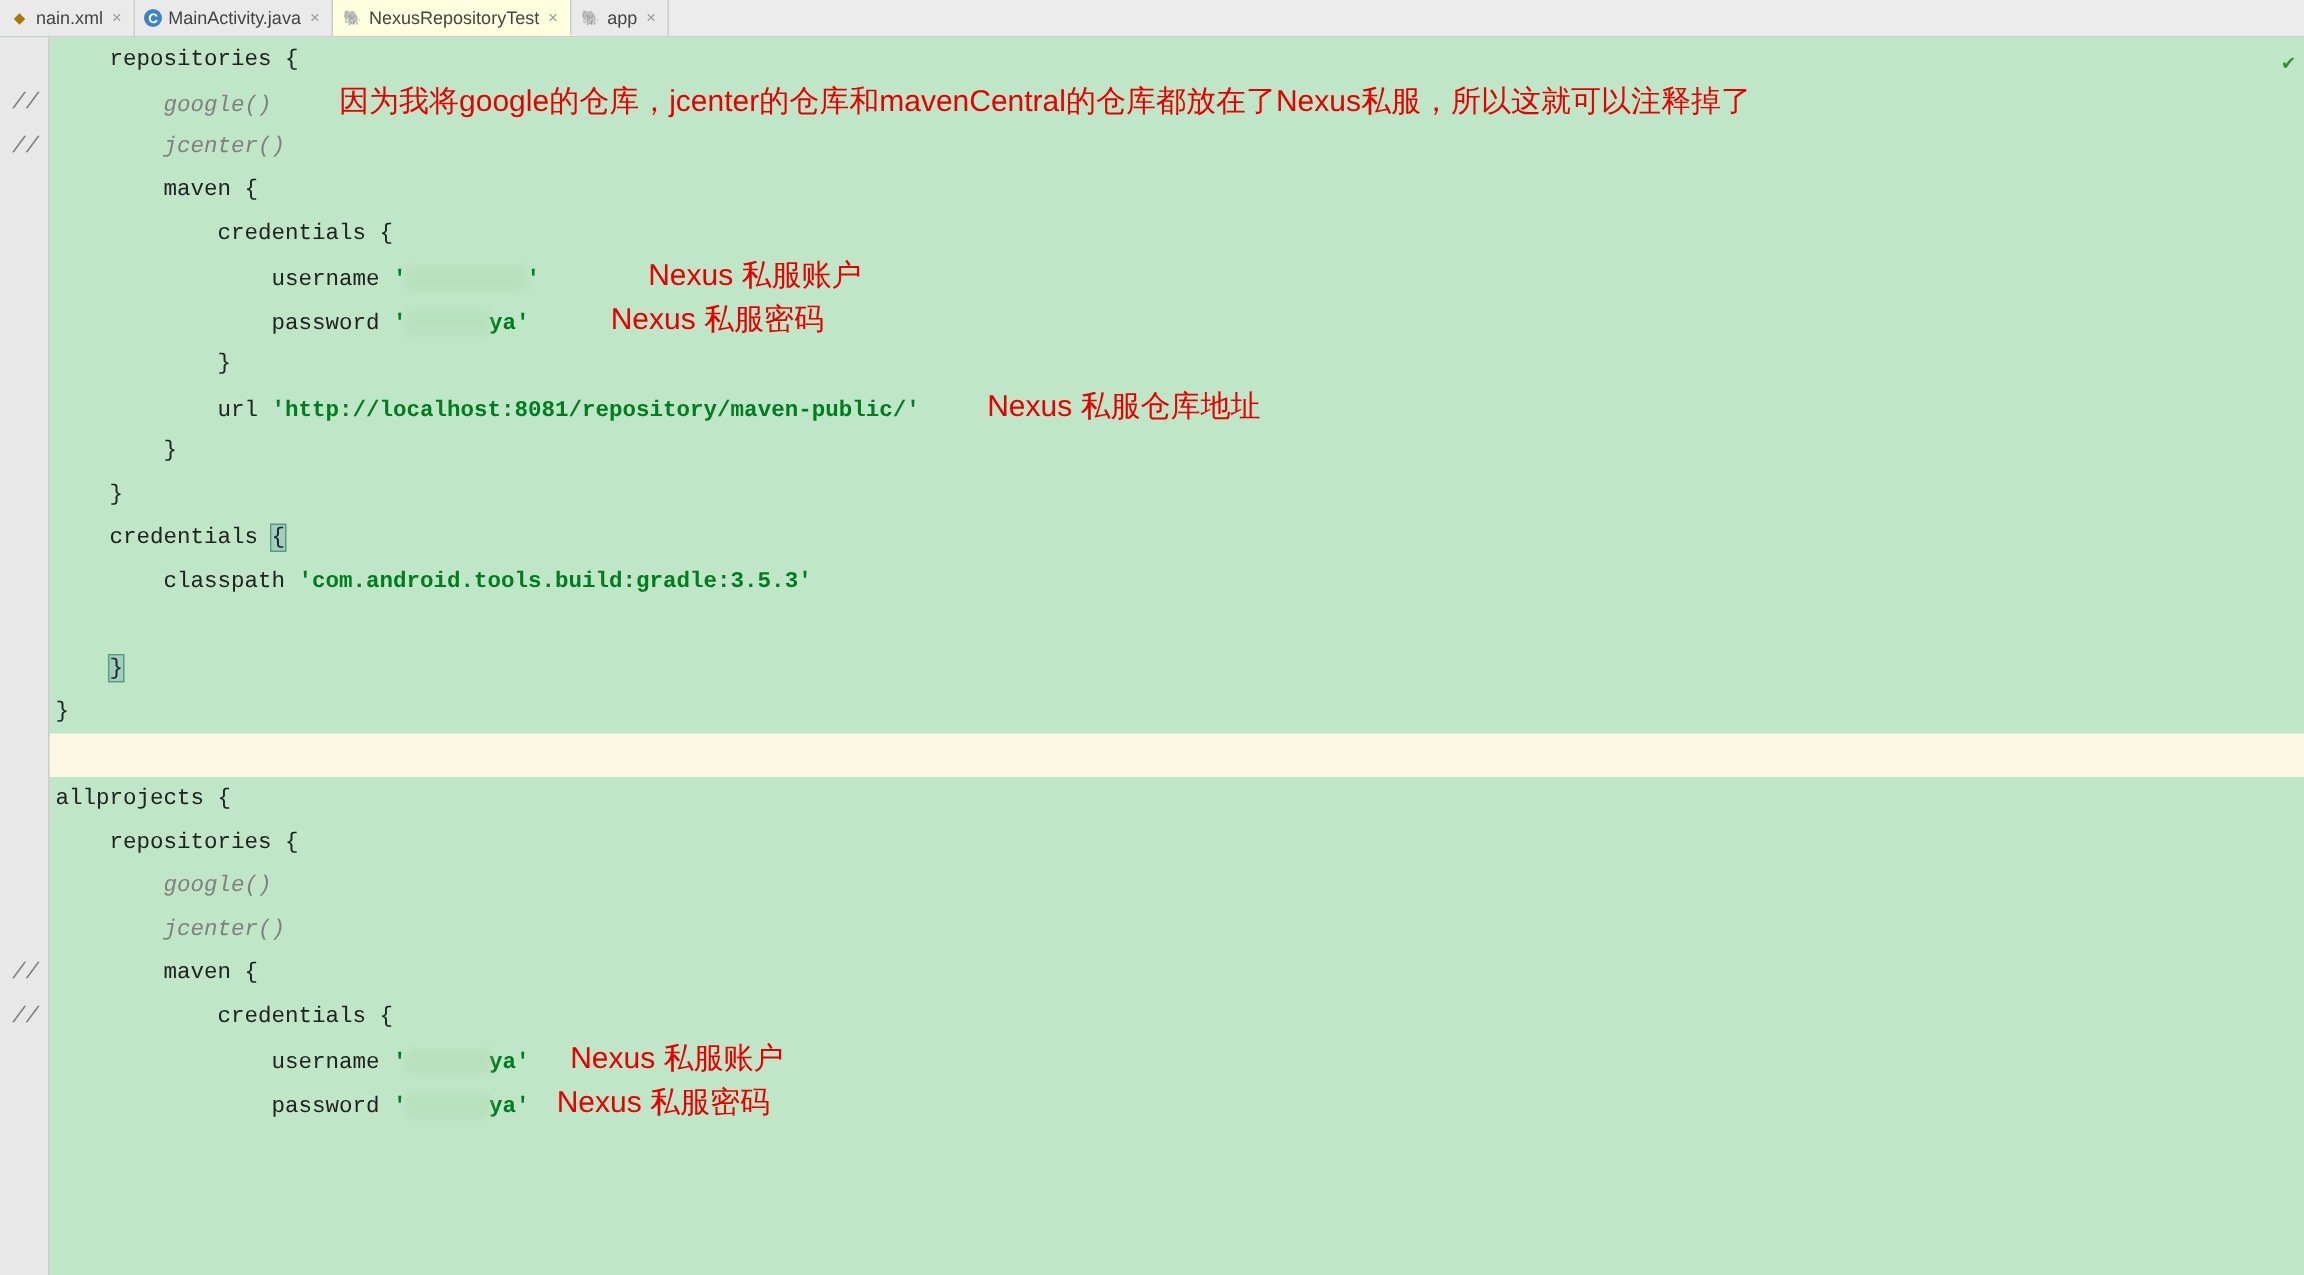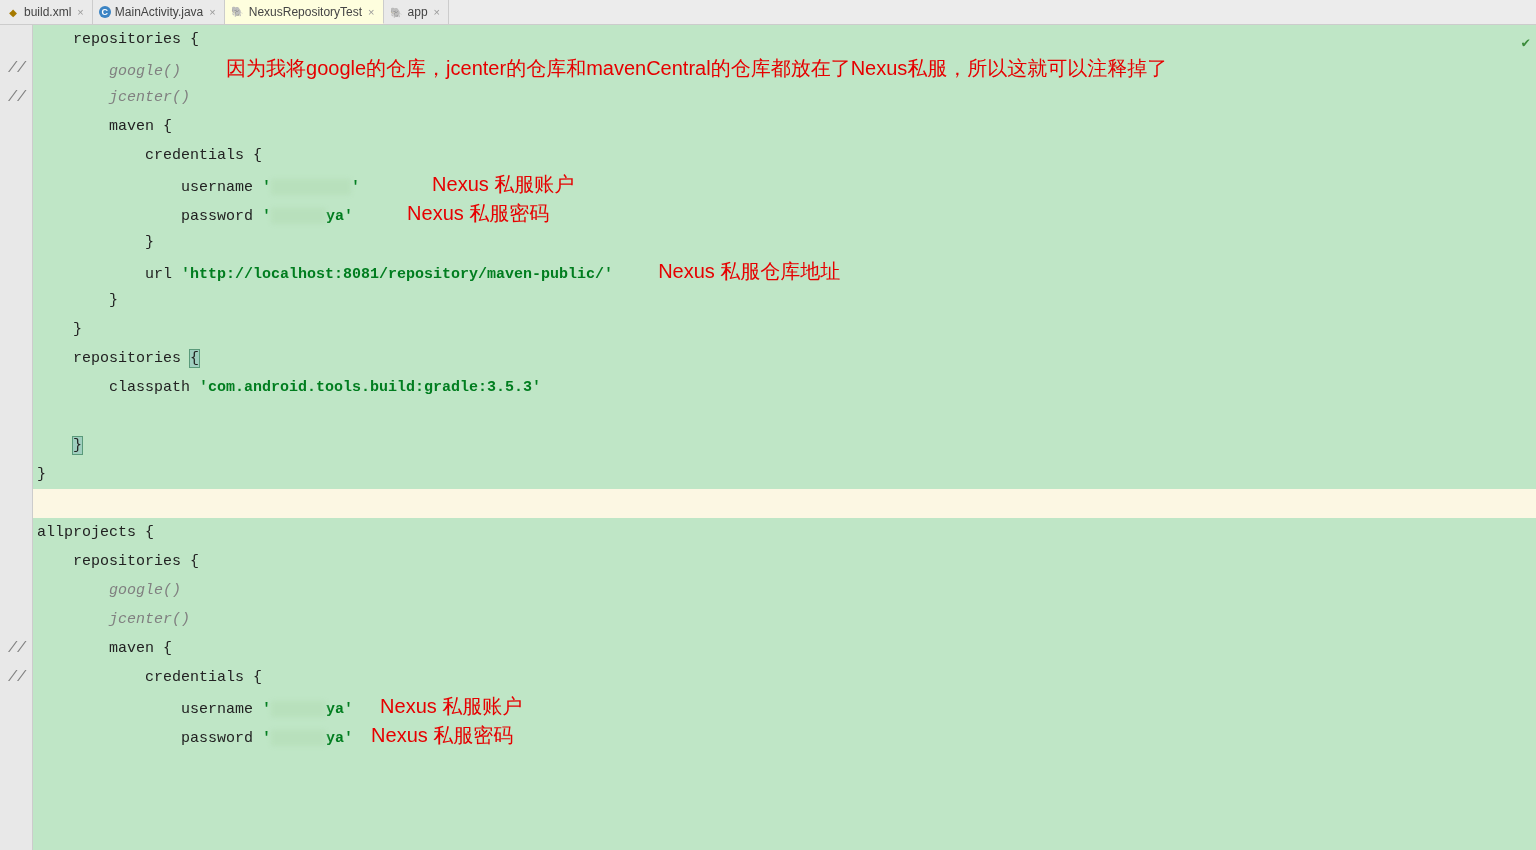--- a/index.html
+++ b/index.html
@@ -140,21 +140,21 @@
     font-size: 14px;
     z-index: 5;
   }
 </style>
 </head>
 <body>
 
 <div class="tab-bar">
   <div class="tab">
     <span class="tab-icon xml">◆</span>
-    <span>build.xml</span>
+    <span>nain.xml</span>
     <span class="tab-close">×</span>
   </div>
   <div class="tab">
     <span class="tab-icon java">C</span>
     <span>MainActivity.java</span>
     <span class="tab-close">×</span>
   </div>
   <div class="tab active">
     <span class="tab-icon gradle">🐘</span>
     <span>NexusRepositoryTest</span>
@@ -196,21 +196,21 @@
       <div class="code-line"><span class="plain">                password </span><span class="string">'</span><span class="redacted" style="width:55px"></span><span class="string">ya'</span><span>      </span><span class="annot">Nexus 私服密码</span></div>
 
       <div class="code-line"><span class="plain">            }</span></div>
 
       <div class="code-line"><span class="plain">            url </span><span class="string">'http://localhost:8081/repository/maven-public/'</span><span>     </span><span class="annot">Nexus 私服仓库地址</span></div>
 
       <div class="code-line"><span class="plain">        }</span></div>
 
       <div class="code-line"><span class="plain">    }</span></div>
 
-      <div class="code-line"><span class="plain">    repositories </span><span class="plain brace-highlight">{</span></div>
+      <div class="code-line"><span class="plain">    credentials </span><span class="plain brace-highlight">{</span></div>
 
       <div class="code-line"><span class="plain">        classpath </span><span class="string">'com.android.tools.build:gradle:3.5.3'</span></div>
 
       <div class="code-line"><span class="plain"></span></div>
 
 
 
       <div class="code-line"><span class="plain">    </span><span class="plain brace-highlight">}</span></div>
 
       <div class="code-line"><span class="plain">}</span></div>

